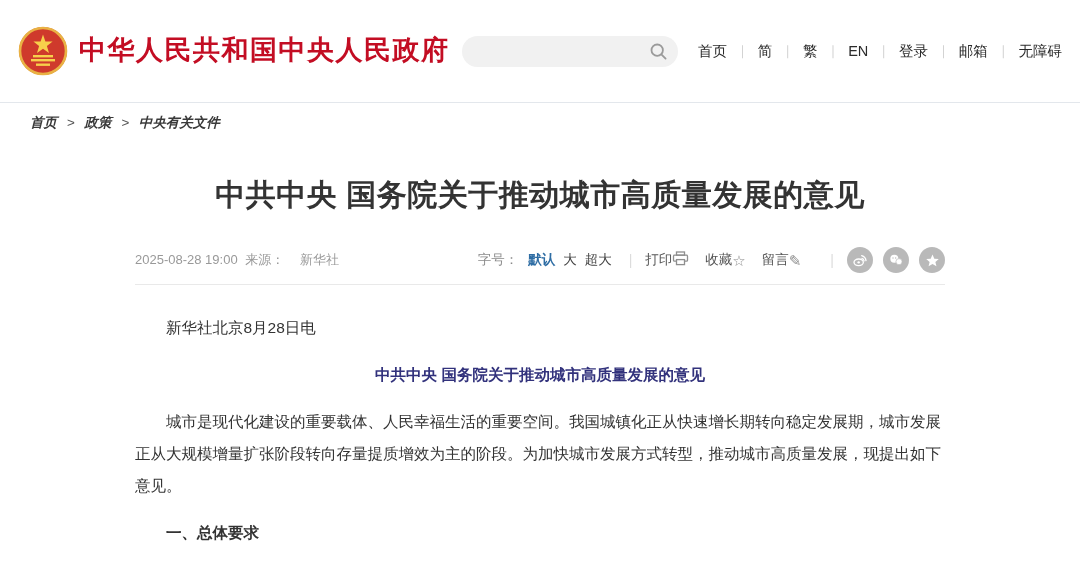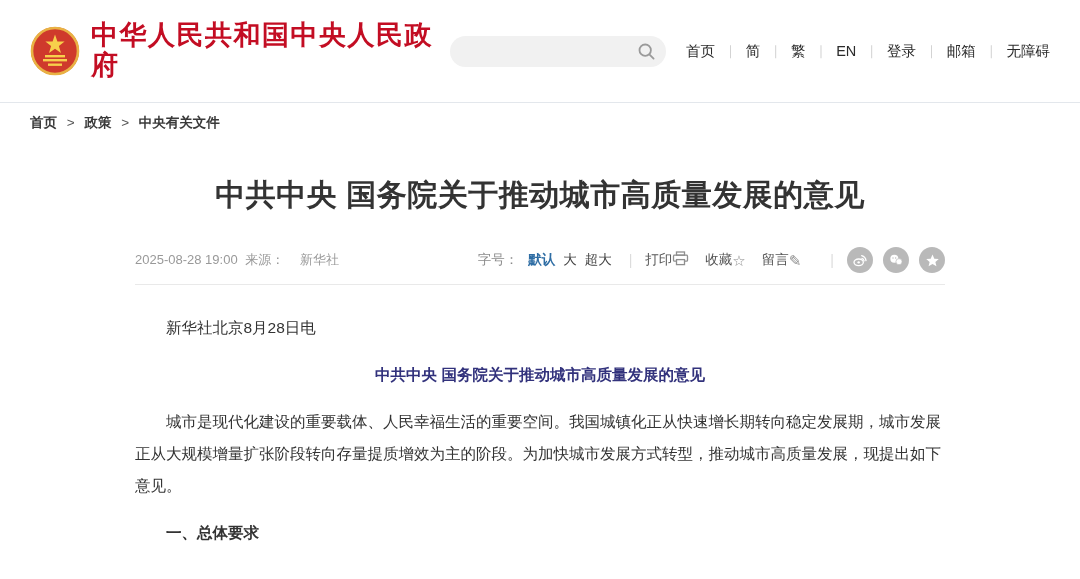--- a/index.html
+++ b/index.html
@@ -5,21 +5,21 @@
   * { box-sizing: border-box; }
   html,body { margin:0; padding:0; }
   body {
     width:1080px; height:579px; overflow:hidden;
     background:#ffffff; color:#333;
     font-family:"Liberation Sans","DejaVu Sans",sans-serif;
   }
 
   
   .header {
-    height:103px; padding:0 30px;
+    height:103px; padding:0 18px;
     display:flex; align-items:center; justify-content:space-between;
     border-bottom:1px solid #e3e7ec; background:#fff;
   }
   .logo { display:flex; align-items:center; gap:11px; cursor:pointer; }
   .emblem { width:50px; height:50px; flex:0 0 auto; }
   .site-title { color:#c30d23; font-size:27px; font-weight:bold; letter-spacing:1.5px; line-height:1.1; }
   .site-url { font-size:13px; color:#9a9a9a; margin-top:4px; letter-spacing:.5px; }
   .site-url .gov { color:#c30d23; font-weight:600; }
 
   .header-right { display:flex; align-items:center; gap:20px; }
@@ -31,21 +31,21 @@
     flex:1; min-width:0; border:none; background:transparent; outline:none;
     font-size:13px; color:#333; font-family:inherit;
   }
   .mag-btn { background:none; border:none; padding:0; cursor:pointer; display:flex; }
 
   .nav { display:flex; align-items:center; font-size:14.5px; color:#2b2b2b; white-space:nowrap; }
   .nav-item { cursor:pointer; }
   .nav-sep { color:#c9c9c9; margin:0 9px; font-size:13px; }
 
   
-  .breadcrumb { padding:11px 30px 10px; font-size:13.5px; color:#3a3a3a; font-weight:600; }
+  .breadcrumb { padding:11px 30px 10px; font-size:13.5px; color:#3a3a3a; font-weight:600;font-style:italic; }
   .crumb { cursor:pointer; }
   .crumb-sep { margin:0 6px; color:#555; font-weight:400; }
 
   
   .article { width:810px; margin:0 auto; }
   .doc-title {
     margin:33px 0 27px; text-align:center;
     font-size:30px; font-weight:bold; color:#333; letter-spacing:.5px;
   }
   .meta-row {

